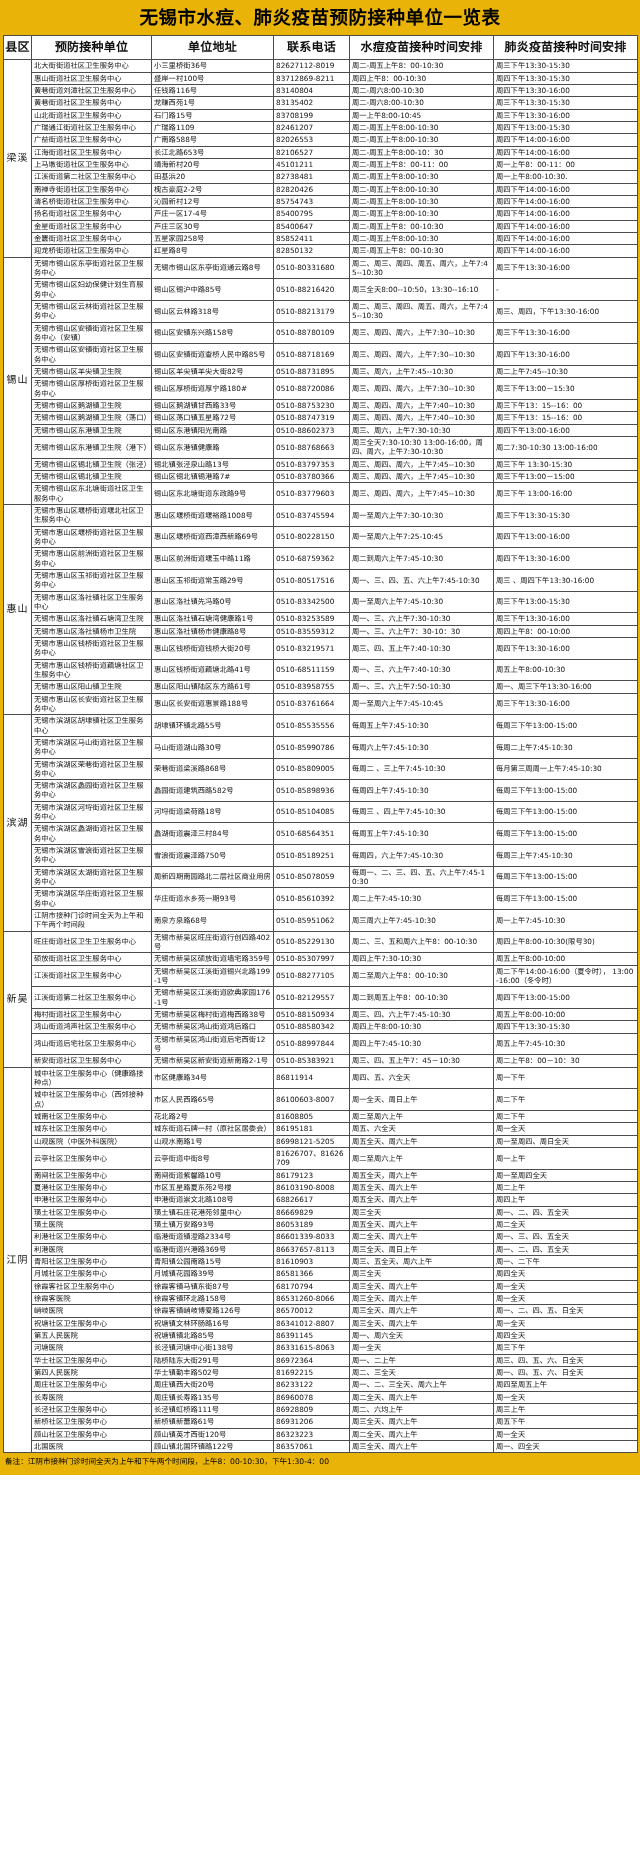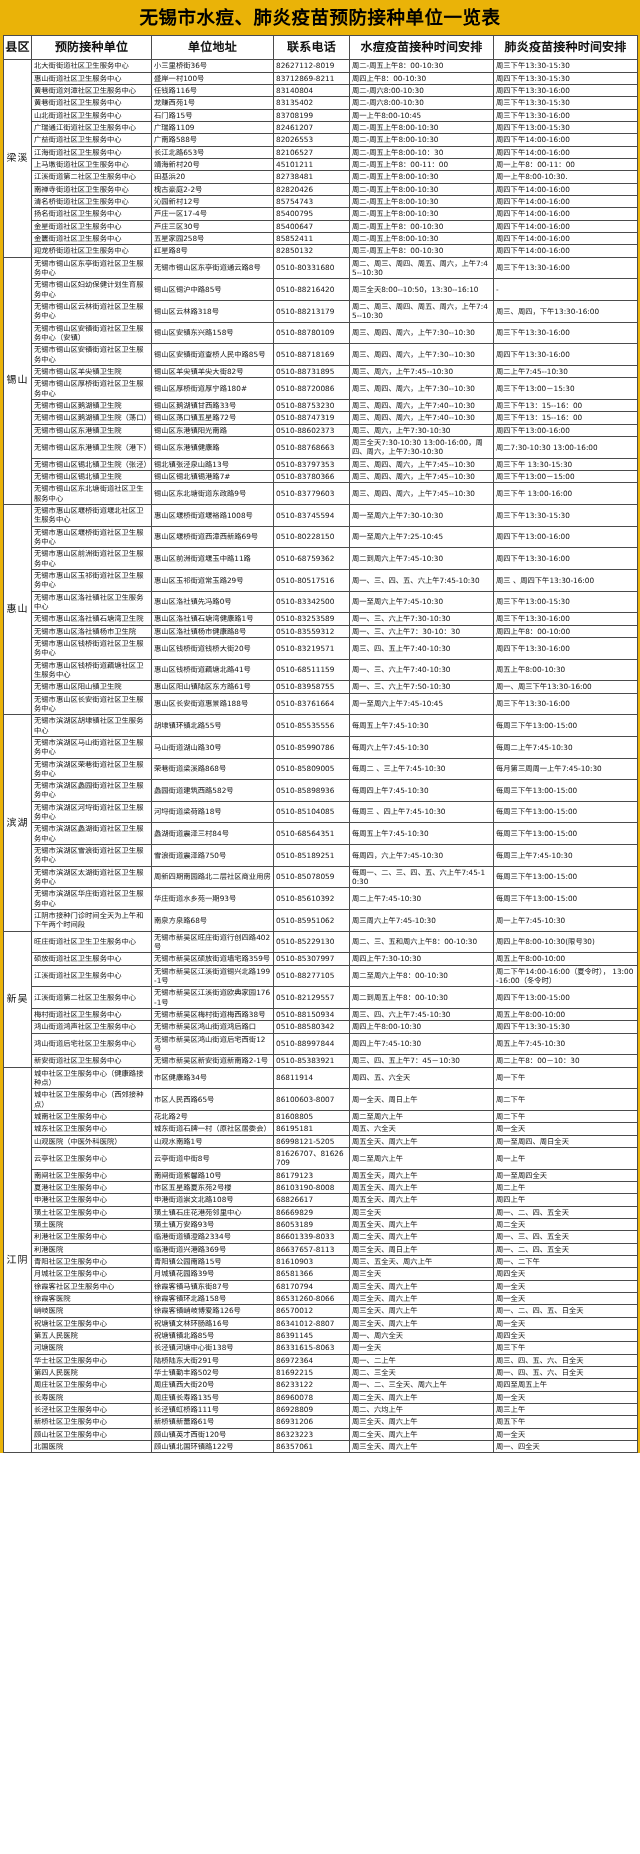--- a/index.html
+++ b/index.html
@@ -731,14 +731,15 @@
         <tr>
           <td class="unit">北国医院</td>
           <td class="addr">顾山镇北国环镇路122号</td>
           <td class="tel">86357061</td>
           <td class="sched">周三全天、周六上午</td>
           <td class="sched">周一、四全天</td>
         </tr>
       </tbody>
   </table>
 
+  <div class="footnote">备注：江阴市接种门诊时间全天为上午和下午两个时间段，上午8：00-10:30，下午1:30-4：00</div>
 
 </div>
 
 </body></html>

